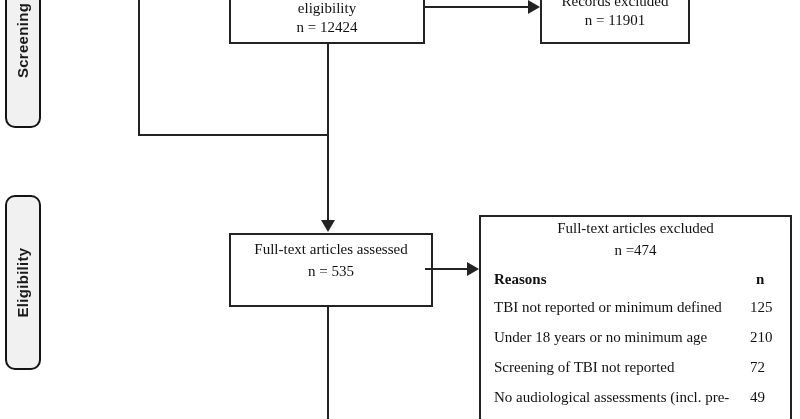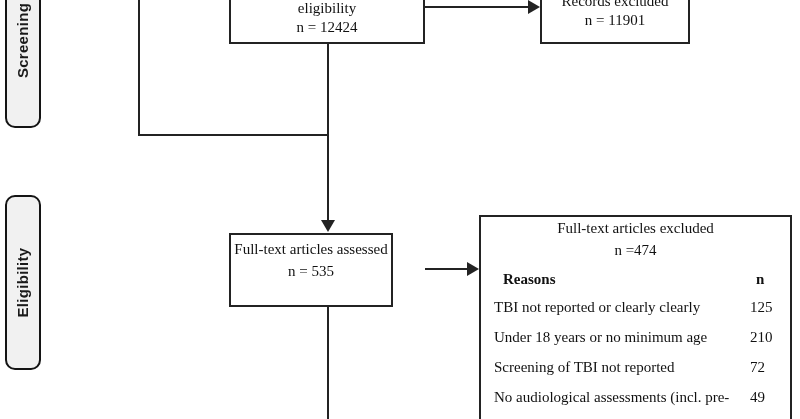--- a/index.html
+++ b/index.html
@@ -24,21 +24,21 @@
   .stage.eligibility { top:195px; height:175px; }
   
   .box {
     position:absolute; background:#fff; border:2px solid #232323;
     display:flex; flex-direction:column; align-items:center;
     justify-content:flex-end; text-align:center; line-height:19px;
   }
   .box.records-screened { left:229px; top:-62px; width:196px; height:106px; padding-bottom:5px; }
   .box.records-excluded { left:540px; top:-40px; width:150px; height:84px;  padding-bottom:12px; }
   .box.fulltext-assessed{
-    left:229px; top:233px; width:164px; height:74px;
+    left:229px; top:233px; width:204px; height:74px;
     justify-content:flex-start; padding-top:3px; line-height:22px;
   }
   
   .conn { position:absolute; background:#232323; }
   .conn.left-vert   { left:138px; top:0;     width:2px;   height:136px; }
   .conn.left-horiz  { left:138px; top:134px; width:191px; height:2px;  }
   .conn.mid-vert    { left:327px; top:44px;  width:2px;   height:177px; }
   .conn.top-arrow   { left:425px; top:6px;   width:104px; height:2px;  }
   .conn.mid-arrow   { left:425px; top:268px; width:43px;  height:2px;  }
   .conn.bottom-vert { left:327px; top:307px; width:2px;   height:112px; }
@@ -54,21 +54,21 @@
   }
   .head.right.top-arrow-head { left:528px; top:0px; }
   .head.right.mid-arrow-head { left:467px; top:262px; }
   
   .panel {
     position:absolute; left:479px; top:215px; width:313px; height:260px;
     background:#fff; border:2px solid #232323;
   }
   .panel-title { text-align:center; line-height:22px; }
   .panel-header {
-    display:flex; margin-top:9px; padding:0 6px 0 22px;
+    display:flex; margin-top:9px; padding:0 6px 0 13px;
     font-weight:bold; line-height:19px;gap:20px;
   }
   .panel-header .reason { flex:1; }
   .panel-header .count  { width:34px; padding-left:6px; }
   .panel-rows { margin-top:3px; padding:0 6px 0 13px; }
   .prow { display:flex; align-items:center; height:30px; }
   .prow .reason { flex:1; min-width:0; white-space:nowrap; }
   .prow .count  { width:34px;margin-left:24px; }
 </style>
 </head>
@@ -112,21 +112,21 @@
     <div class="panel-title">
       <div>Full-text articles excluded</div>
       <div>n =474</div>
     </div>
     <div class="panel-header">
       <span class="reason">Reasons</span>
       <span class="count">n</span>
     </div>
     <div class="panel-rows">
       <div class="prow">
-        <span class="reason">TBI not reported or clearly clearly</span>
+        <span class="reason">TBI not reported or minimum defined</span>
         <span class="count">125</span>
       </div>
       <div class="prow">
         <span class="reason">Under 18 years or no minimum age</span>
         <span class="count">210</span>
       </div>
       <div class="prow">
         <span class="reason">Screening of TBI not reported</span>
         <span class="count">72</span>
       </div>

